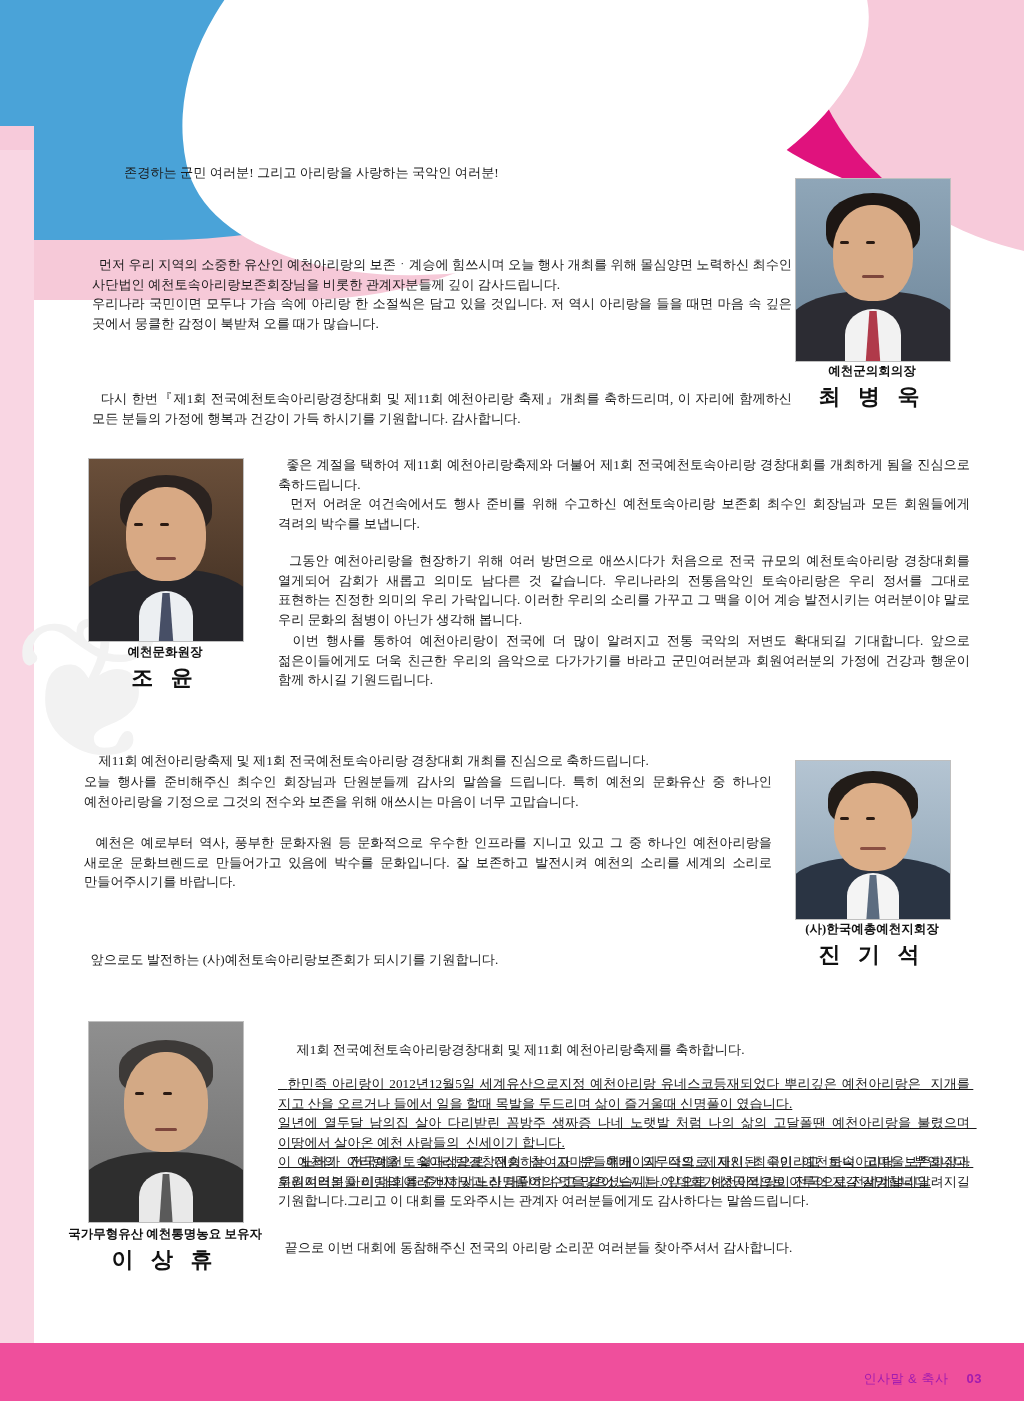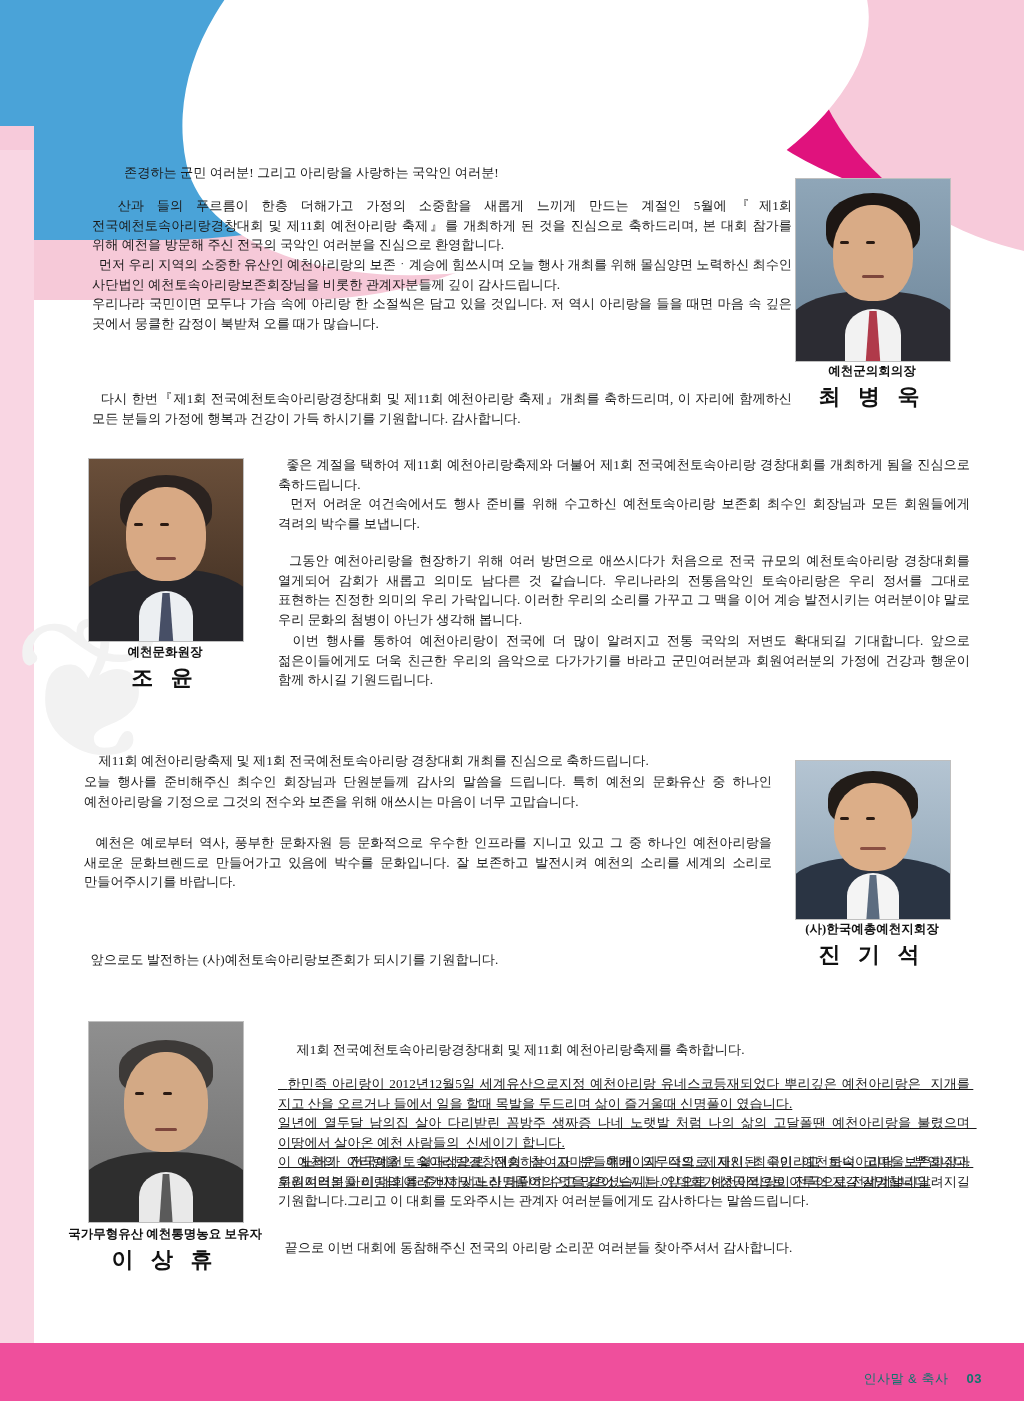--- a/index.html
+++ b/index.html
@@ -123,21 +123,21 @@
     left: 0;
     bottom: 40px;
     width: 1024px;
     height: 18px;
     background: #f7cada;
   }
   .footer-text {
     position: absolute;
     right: 42px;
     bottom: 13px;
-    color: #0f766e;
+    color: #a21caf;
     font-size: 13px;
     letter-spacing: 0.5px;
     font-family: "Liberation Sans", sans-serif;
     margin-top: 39px;
   }
   .footer-page {
     margin-left: 14px;
     font-weight: bold;
   }
 
@@ -249,21 +249,20 @@
     <div class="p-hair" style="top:14px; width:94px; height:64px; background:#1d1714;"></div>
     <div class="p-head" style="top:26px; width:80px; height:96px; background:#d9ab86;"></div>
     <div class="p-eye" style="left:44px; top:62px;"></div>
     <div class="p-eye" style="left:70px; top:62px;"></div>
     <div class="p-mouth" style="top:96px; width:22px;"></div>
   </div>
   <div class="caption-role" style="left:795px; top:363px; width:154px;">예천군의회의장</div>
   <div class="caption-name" style="left:795px; top:382px; width:154px;">최 병 욱</div>
 
   <div class="para" style="left:92px; top:163px; width:700px;margin-left:32px;">존경하는 군민 여러분! 그리고 아리랑을 사랑하는 국악인 여러분!</div>
-  <div class="para" style="left:92px; top:196px; width:700px;">  산과 들의 푸르름이 한층 더해가고 가정의 소중함을 새롭게 느끼게 만드는 계절인 5월에『제1회 전국예천토속아리랑경창대회 및 제11회 예천아리랑 축제』를 개최하게 된 것을 진심으로 축하드리며, 본 대회 참가를 위해 예천을 방문해 주신 전국의 국악인 여러분을 진심으로 환영합니다.</div>
   <div class="para" style="left:92px; top:255px; width:700px;">  먼저 우리 지역의 소중한 유산인 예천아리랑의 보존ㆍ계승에 힘쓰시며 오늘 행사 개최를 위해 몰심양면 노력하신 최수인 사단법인 예천토속아리랑보존회장님을 비롯한 관계자분들께 깊이 감사드립니다.
 우리나라 국민이면 모두나 가슴 속에 아리랑 한 소절씩은 담고 있을 것입니다. 저 역시 아리랑을 들을 때면 마음 속 깊은 곳에서 뭉클한 감정이 북받쳐 오를 때가 많습니다.</div>
   <div class="para" style="left:92px; top:389px; width:700px;">  다시 한번『제1회 전국예천토속아리랑경창대회 및 제11회 예천아리랑 축제』개최를 축하드리며, 이 자리에 함께하신 모든 분들의 가정에 행복과 건강이 가득 하시기를 기원합니다. 감사합니다.</div>
 
   <div class="photo" style="left:88px; top:458px; width:154px; height:182px;">
     <div class="p-bg" style="background:linear-gradient(180deg,#6a4f3a 0%,#3d2c20 100%);"></div>
     <div class="p-body" style="bottom:0; width:172px; height:72px; background:#26262b;"></div>
     <div class="p-shirt" style="bottom:0; width:54px; height:50px; background:#eceff2;"></div>
     <div class="p-tie" style="bottom:0; width:24px; height:48px; background:#474f66;"></div>
     <div class="p-hair" style="top:16px; width:92px; height:60px; background:#2b2320;"></div>

